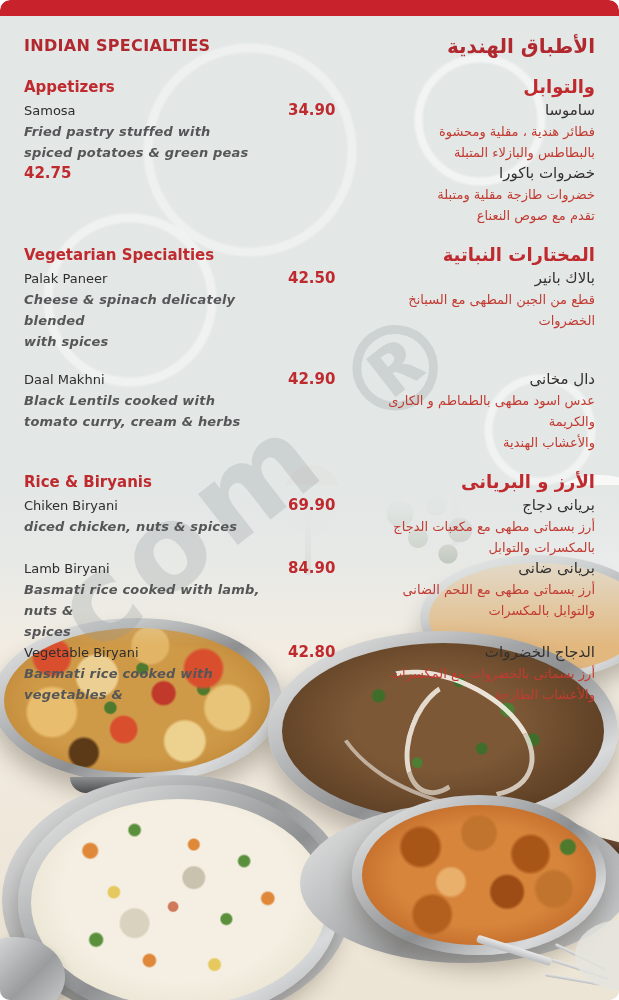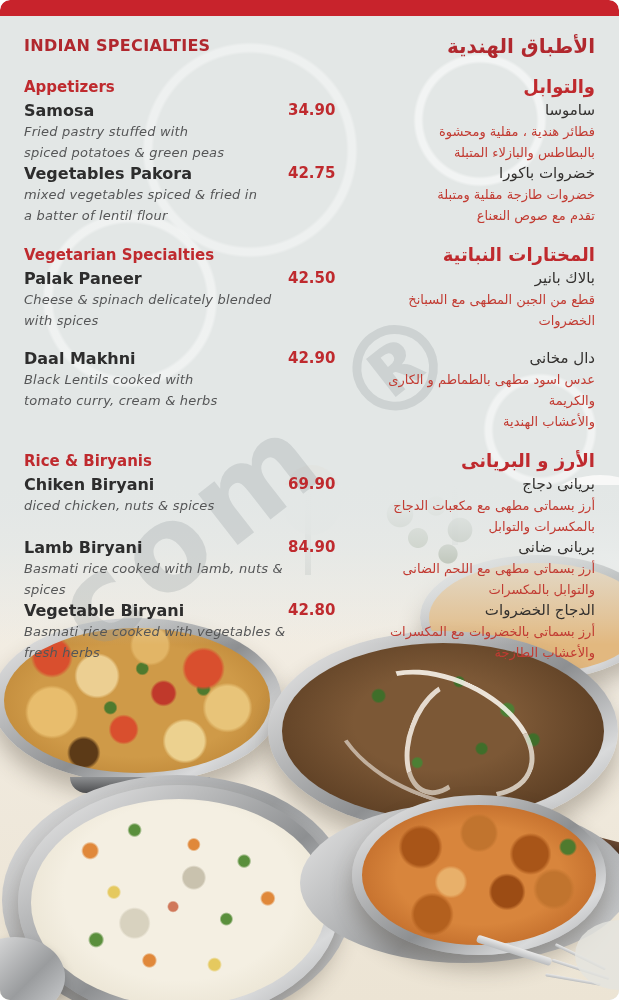--- a/index.html
+++ b/index.html
@@ -127,22 +127,22 @@
   .titlerow{display:flex;justify-content:space-between;align-items:center;}
   .title-en{font-size:16px;font-weight:bold;color:#b1282e;letter-spacing:.3px;line-height:22px;}
   .title-ar{font-size:20px;font-weight:bold;color:#b1282e;line-height:24px;direction:rtl;}
   .section{margin-top:18px;}
   .sec-row{display:flex;justify-content:space-between;align-items:flex-start;margin-bottom:2px;}
   .sec-en{font-size:15px;font-weight:bold;color:#bf2a2e;line-height:22px;}
   .sec-ar{font-size:18px;font-weight:bold;color:#bf2a2e;line-height:22px;direction:rtl;}
   .item{display:flex;align-items:flex-start;}
   .item.gap-after{margin-bottom:17px;}
   .col-en{width:264px;flex:0 0 264px;}
-  .name-en{font-size:16px;font-weight:bold;color:#2d2d2d;line-height:21px;}
-  .desc-en{font-size:13px;font-style:italic;color:#555657;line-height:21px;letter-spacing:.2px;}
+  .name-en{font-size:13px;font-weight:normal;color:#2d2d2d;line-height:21px;}
+  .desc-en{font-size:13px;font-style:italic;color:#555657;line-height:21px;letter-spacing:.2px;font-weight:bold;}
   .col-price{width:64px;flex:0 0 64px;font-size:15px;font-weight:bold;color:#bf2a2e;line-height:21px;}
   .col-ar{flex:1;direction:rtl;text-align:right;}
   .name-ar{font-size:15px;color:#33312f;line-height:21px;}
   .desc-ar{font-size:13px;color:#c23b32;line-height:21px;}
 </style>
 </head>
 <body>
 
 <div class="page">
   <div class="topbar"></div>
@@ -207,25 +207,20 @@
           <div class="desc-en">spiced potatoes &amp; green peas</div>
         </div>
         <div class="col-price">34.90</div>
         <div class="col-ar">
           <div class="name-ar">ساموسا</div>
           <div class="desc-ar">فطائر هندية ، مقلية ومحشوة</div>
           <div class="desc-ar">بالبطاطس والبازلاء المتبلة</div>
         </div>
       </div>
       <div class="item">
-        <div class="col-en">
-          <div class="name-en">Vegetables Pakora</div>
-          <div class="desc-en">mixed vegetables spiced &amp; fried in</div>
-          <div class="desc-en">a batter of lentil flour</div>
-        </div>
         <div class="col-price">42.75</div>
         <div class="col-ar">
           <div class="name-ar">خضروات باكورا</div>
           <div class="desc-ar">خضروات طازجة مقلية ومتبلة</div>
           <div class="desc-ar">تقدم مع صوص النعناع</div>
         </div>
       </div>
     </div>
 
     <div class="section">
@@ -287,21 +282,20 @@
         <div class="col-ar">
           <div class="name-ar">بريانى ضانى</div>
           <div class="desc-ar">أرز بسماتى مطهى مع اللحم الضانى</div>
           <div class="desc-ar">والتوابل بالمكسرات</div>
         </div>
       </div>
       <div class="item">
         <div class="col-en">
           <div class="name-en">Vegetable Biryani</div>
           <div class="desc-en">Basmati rice cooked with vegetables &amp;</div>
-          <div class="desc-en">fresh herbs</div>
         </div>
         <div class="col-price">42.80</div>
         <div class="col-ar">
           <div class="name-ar">الدجاج الخضروات</div>
           <div class="desc-ar">أرز بسماتى بالخضروات مع المكسرات</div>
           <div class="desc-ar">والأعشاب الطازجة</div>
         </div>
       </div>
     </div>
   </div>

